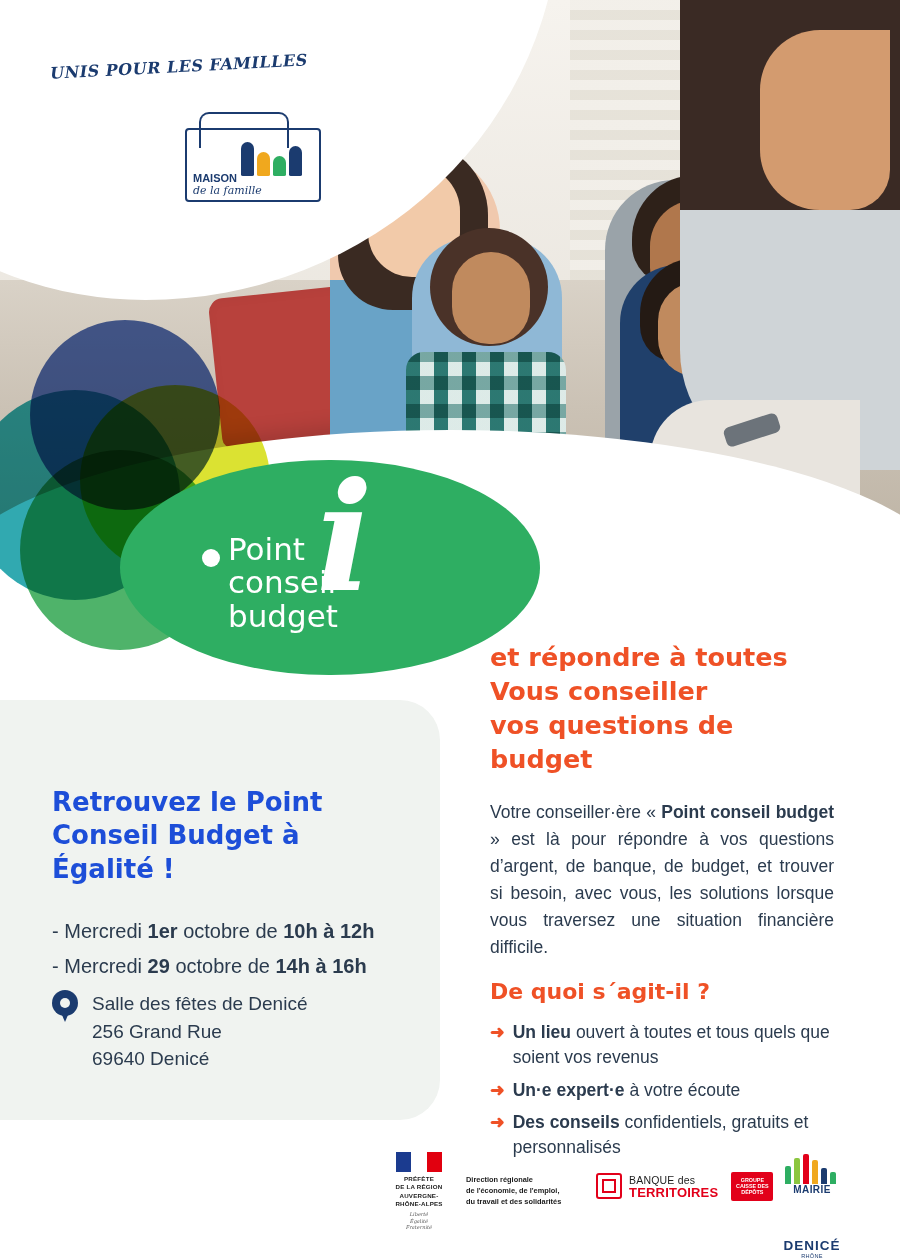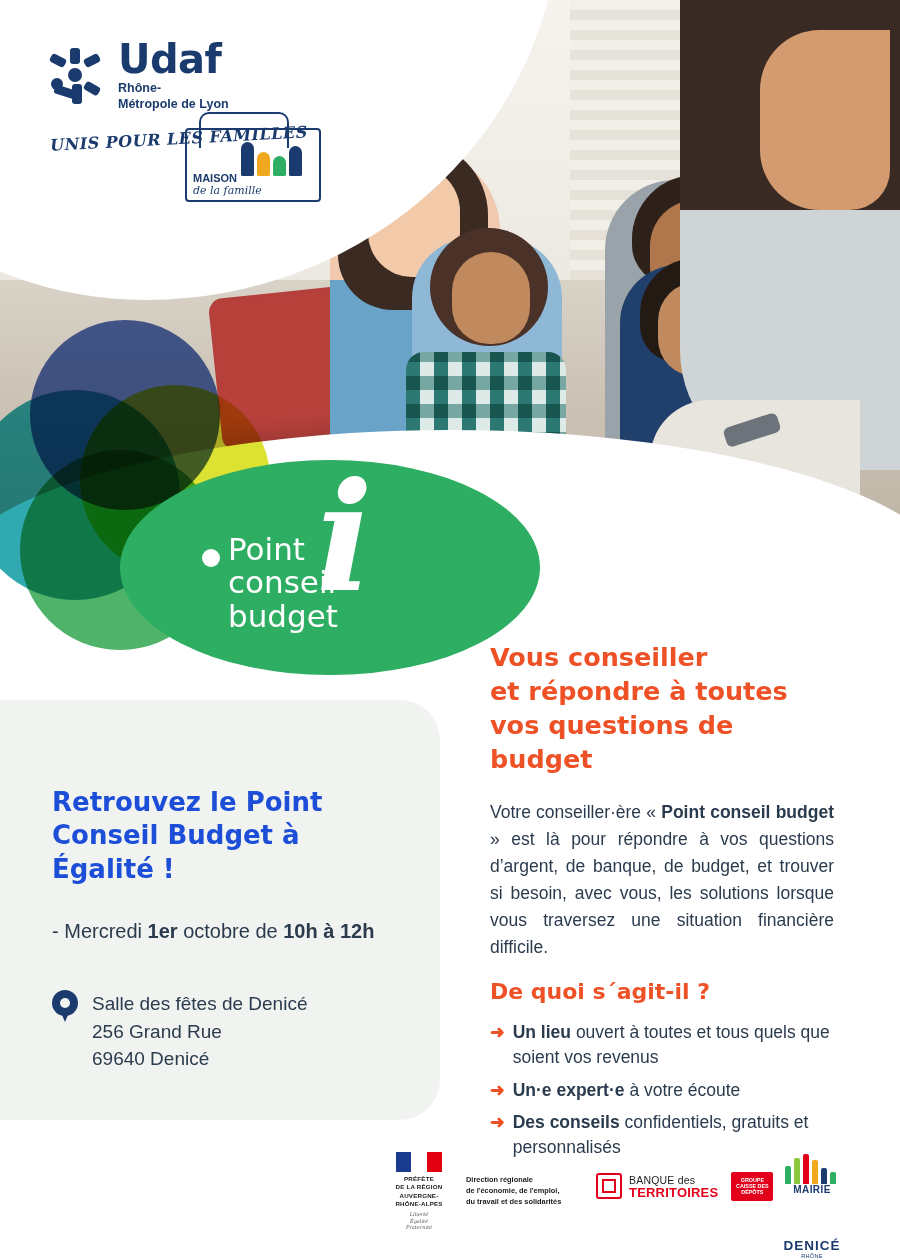--- a/index.html
+++ b/index.html
@@ -285,39 +285,20 @@
     <div class="p-right"></div>
     <div class="p-right-face"></div>
     <div class="p-right-arm"></div>
     <div class="watch"></div>
   </div>
   <div class="hero-mask"></div>
   <div class="hero-mask2"></div>
 </div>
 
 <div class="logo-udaf">
-  <div class="udaf-row">
-    <div class="udaf-mark">
-      <span style="left:22px;top:0;width:10px;height:16px;"></span>
-      <span style="left:2px;top:8px;width:16px;height:9px;transform:rotate(28deg);"></span>
-      <span style="left:36px;top:8px;width:16px;height:9px;transform:rotate(-28deg);"></span>
-      <span style="left:20px;top:20px;width:14px;height:14px;border-radius:50%;"></span>
-      <span style="left:3px;top:30px;width:12px;height:12px;border-radius:50%;"></span>
-      <span style="left:6px;top:40px;width:26px;height:9px;transform:rotate(18deg);"></span>
-      <span style="left:24px;top:36px;width:10px;height:20px;"></span>
-      <span style="left:36px;top:36px;width:16px;height:9px;transform:rotate(30deg);"></span>
-    </div>
-    <div class="udaf-txt">
-      <div class="brand">Udaf</div>
-      <div class="sub">
-        <div>Rhône-</div>
-        <div>Métropole de Lyon</div>
-      </div>
-    </div>
-  </div>
   <div class="udaf-slogan">UNIS POUR LES FAMILLES</div>
 </div>
 
 <div class="maison">
   <div class="roof"></div>
   <div class="house"></div>
   <div class="figs">
     <span class="fig" style="height:34px;background:#1b3b6f;"></span>
     <span class="fig" style="height:24px;background:#f0a81e;"></span>
     <span class="fig" style="height:20px;background:#2eae62;"></span>
@@ -350,38 +331,41 @@
 <div class="left-col">
   <div class="h-orange">
     <div>Retrouvez le Point</div>
     <div>Conseil Budget à</div>
     <div>Égalité !</div>
   </div>
   <div class="dates">
     <div>
       <span>- Mercredi </span><b>1er</b><span> octobre de </span><b>10h à 12h</b>
     </div>
+    <div>
+      <span>- Mercredi </span><b>29</b><span> octobre de </span><b>14h à 16h</b>
+    </div>
   </div>
 </div>
 
 <div class="addr">
   <div class="pin">
       <i></i>
     </div>
   <div class="addr-lines">
     <div>Salle des fêtes de Denicé</div>
     <div>256 Grand Rue</div>
     <div>69640 Denicé</div>
   </div>
 </div>
 
 <div class="right-col">
   <div class="r-title">
+    <div>et répondre à toutes</div>
     <div>Vous conseiller</div>
-    <div>et répondre à toutes</div>
     <div>vos questions de budget</div>
   </div>
 
   <p class="r-para"><span>Votre conseiller·ère « </span><b>Point conseil budget</b><span> » est là pour répondre à vos questions d’argent, de banque, de budget, et trouver si besoin, avec vous, les solutions lorsque vous traversez une situation financière difficile.</span></p>
 
   <div class="r-sub">De quoi s´agit-il ?</div>
 
   <div class="bullets">
     <div class="b-row">
       <span class="b-arrow">➜</span>

